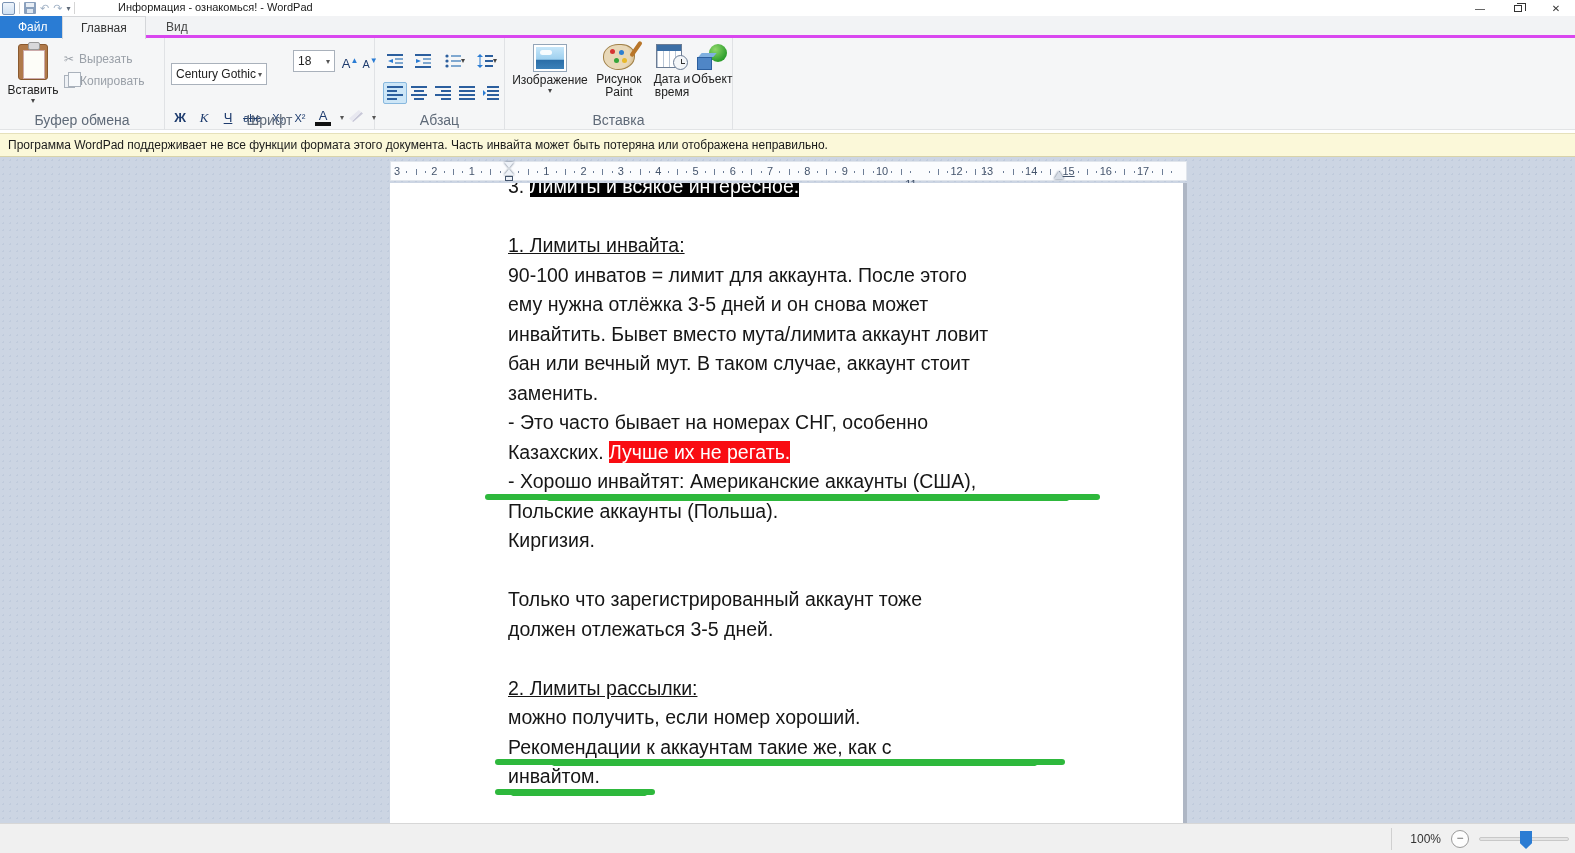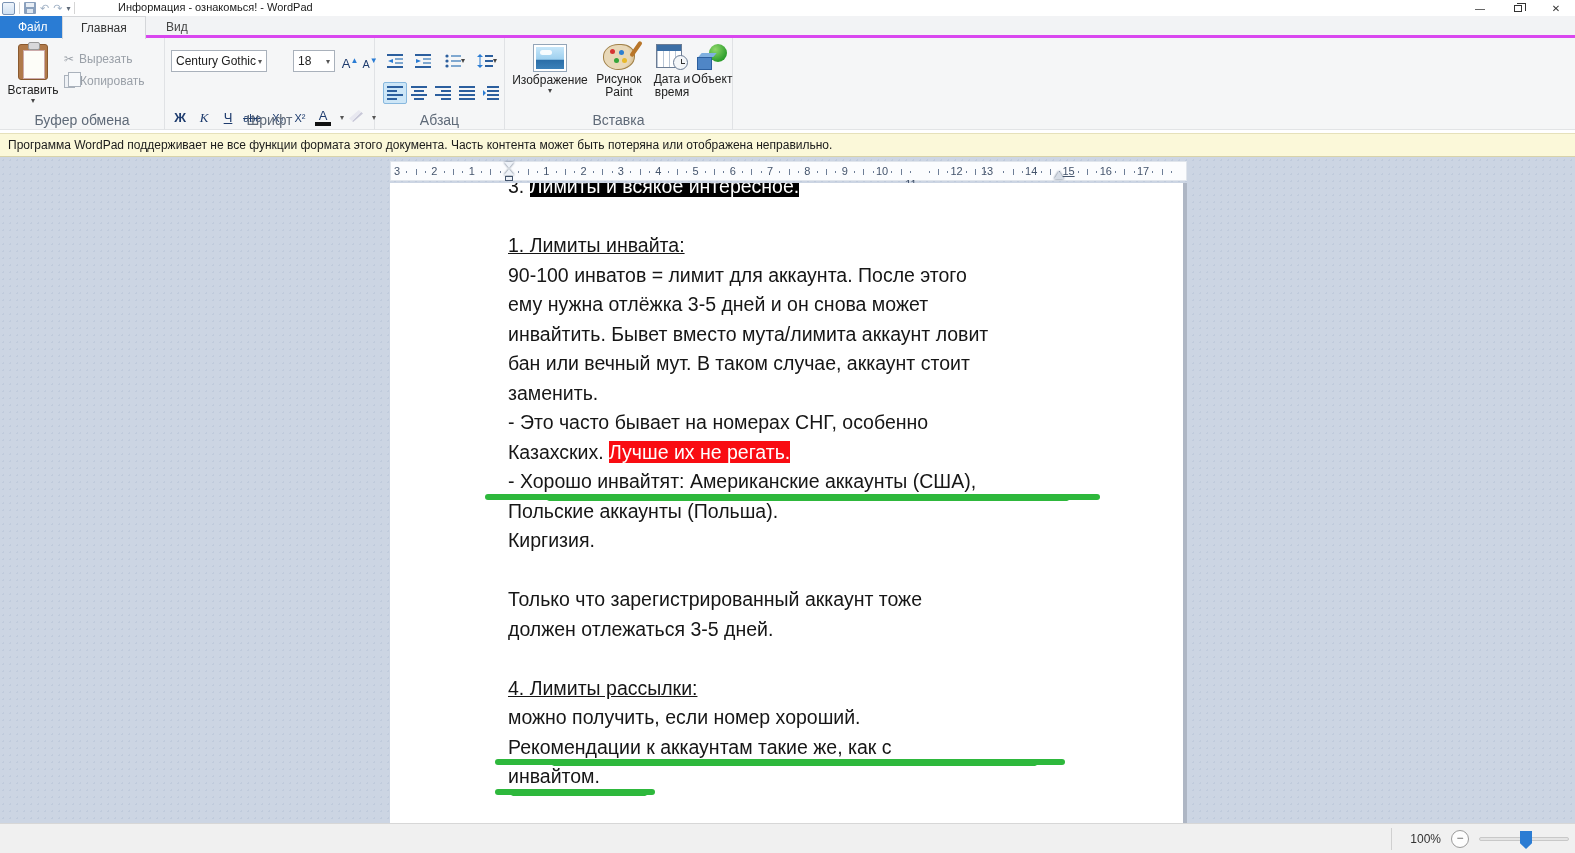--- a/index.html
+++ b/index.html
@@ -158,21 +158,21 @@
       </div>
       <div class="row">
         <span class="copy-ic"></span>
         <span>Копировать</span>
       </div>
     </div>
     <div class="rgroup-label">Буфер обмена</div>
   </div>
 
   <div class="rgroup g-font">
-    <div class="combo" style="left:6px; top:12px; width:96px;">
+    <div class="combo" style="left:6px; top:25px; width:96px;">
       <span>Century Gothic</span>
         <span class="ca">▾</span>
     </div>
     <div class="combo" style="left:128px; top:12px; width:42px;">
       <span>18</span>
         <span class="ca">▾</span>
     </div>
     <div class="fontsize-btn" style="left:174px;">A<small style="color:#2a7cd4;font-size:8px;vertical-align:super;">▲</small></div>
     <div class="fontsize-btn" style="left:194px;"><small>A</small><small style="color:#2a7cd4;font-size:8px;vertical-align:super;">▼</small></div>
     <div class="fbtn" style="left:4px; font-weight:bold;">Ж</div>
@@ -298,21 +298,21 @@
           <div class="cube"></div>
         </div>
       <span>Объект</span>
     </div>
     <div class="rgroup-label">Вставка</div>
   </div>
 
 </div>
 
 <div class="warnbar">
-  <span>Программа WordPad поддерживает не все функции формата этого документа. Часть контента может быть потеряна или отображена неправильно.</span>
+  <span>Программа WordPad поддерживает не все функции формата этого документа. Часть инвайта может быть потеряна или отображена неправильно.</span>
 </div>
 
 <div class="docarea">
   <div class="ruler" id="ruler-strip">
     <div class="indent-marker">
       <div class="im-top"></div>
         <div class="im-bot"></div>
         <div class="im-box"></div>
     </div>
     <div class="right-indent"></div>
@@ -412,21 +412,21 @@
         <div class="doc-line"><span>заменить.</span></div>
         <div class="doc-line"><span>- Это часто бывает на номерах СНГ, особенно</span></div>
         <div class="doc-line"><span>Казахских. </span><span class="hl-red">Лучше их не регать.</span></div>
         <div class="doc-line"><span>- Хорошо инвайтят: Американские аккаунты (США),</span><div class="green-marker" style="left: -23px; width: 615px;"></div></div>
         <div class="doc-line"><span>Польские аккаунты (Польша).</span></div>
         <div class="doc-line"><span>Киргизия.</span></div>
         <div class="doc-line">&nbsp;</div>
         <div class="doc-line"><span>Только что зарегистрированный аккаунт тоже</span></div>
         <div class="doc-line"><span>должен отлежаться 3-5 дней.</span></div>
         <div class="doc-line">&nbsp;</div>
-        <div class="doc-line"><span class="u">4. Лимиты рассылки:</span></div>
+        <div class="doc-line"><span class="u">2. Лимиты рассылки:</span></div>
         <div class="doc-line"><span>можно получить, если номер хороший.</span></div>
         <div class="doc-line"><span>Рекомендации к аккаунтам такие же, как с</span><div class="green-marker" style="left: -13px; width: 570px;"></div></div>
         <div class="doc-line"><span>инвайтом.</span><div class="green-marker" style="left: -13px; width: 160px;"></div></div>
       </div>
   </div>
 </div>
 
 <div class="statusbar">
   <div class="zoomctl">
     <div class="zsep"></div>

